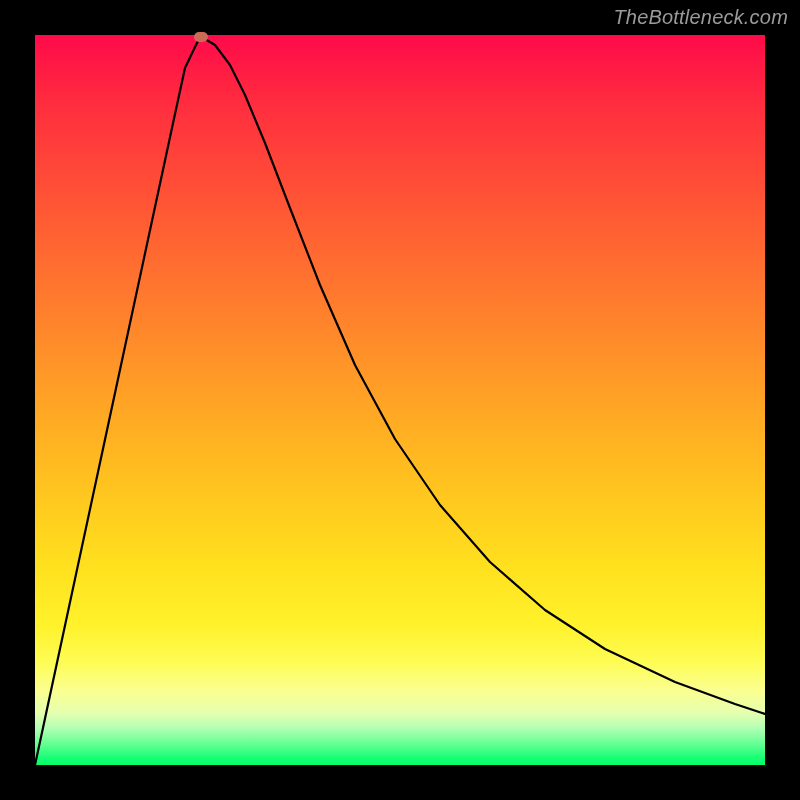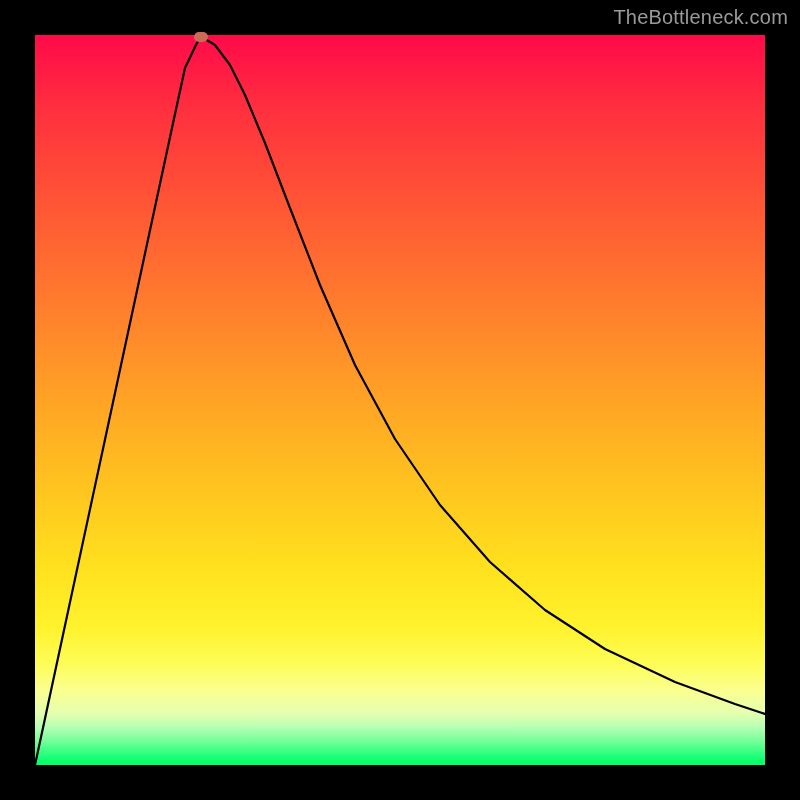--- a/index.html
+++ b/index.html
@@ -59,20 +59,21 @@
     transform: translate(-50%, -50%);
   }
   .watermark {
     position: absolute;
     top: 6px;
     right: 12px;
     color: #9a9a9a;
     font-size: 20px;
     font-weight: 500;
     letter-spacing: 0.2px;
+    font-style: italic;
   }
 </style>
 </head>
 <body>
 
 <div class="frame">
 
   <div class="plot-area">
 
     <svg class="curve-svg" viewBox="0 0 730 730" preserveAspectRatio="none">

